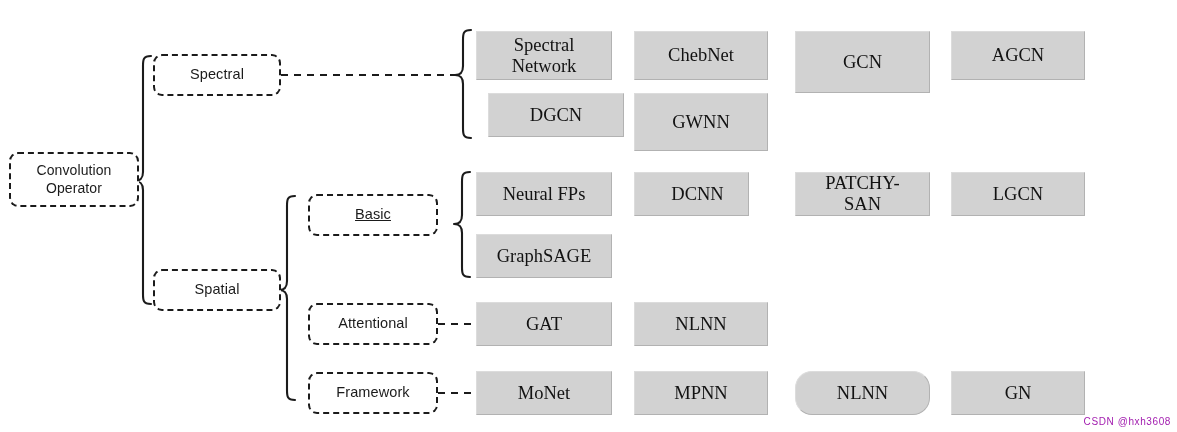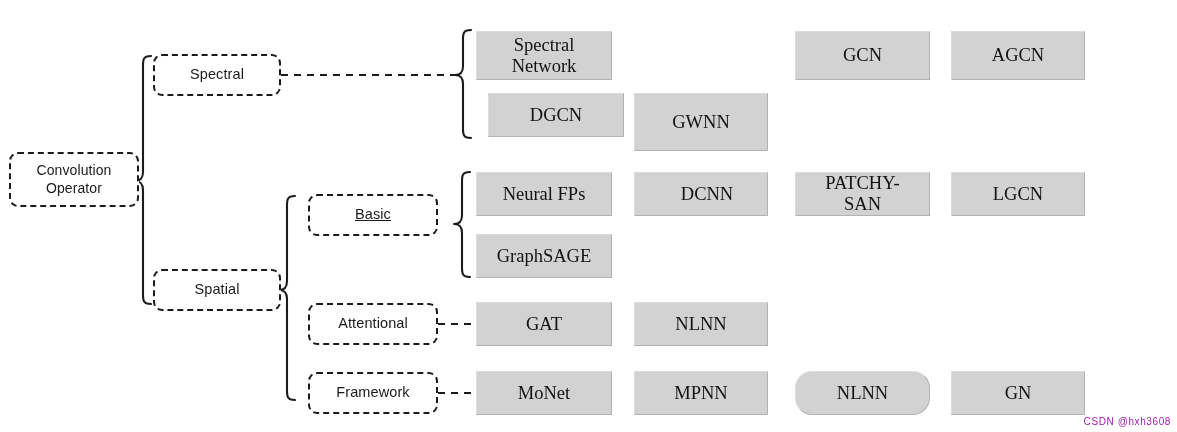--- a/index.html
+++ b/index.html
@@ -133,28 +133,29 @@
   <div class="dnode" style="left:153px; top:269px; width:128px; height:42px;">Spatial</div>
 
   <div class="dnode" style="left:308px; top:194px; width:130px; height:42px;text-decoration:underline;">Basic</div>
 
   <div class="dnode" style="left:308px; top:303px; width:130px; height:42px;">Attentional</div>
 
   <div class="dnode" style="left:308px; top:372px; width:130px; height:42px;">Framework</div>
 
   <div class="gbox" style="left:476px; top:31px; width:136px; height:49px;">Spectral
 Network</div>
-  <div class="gbox" style="left:795px; top:31px; width:135px; height:49px;">GCN</div>
+  <div class="gbox" style="left:634px; top:31px; width:134px; height:49px;">ChebNet</div>
+  <div class="gbox" style="left:795px; top:31px; width:135px; height:62px;">GCN</div>
   <div class="gbox" style="left:951px; top:31px; width:134px; height:49px;">AGCN</div>
 
   <div class="gbox" style="left:488px; top:93px; width:136px; height:44px;">DGCN</div>
   <div class="gbox" style="left:634px; top:93px; width:134px; height:58px;">GWNN</div>
 
   <div class="gbox" style="left:476px; top:172px; width:136px; height:44px;">Neural FPs</div>
-  <div class="gbox" style="left:634px; top:172px; width:134px; height:44px;padding-left:12px;">DCNN</div>
+  <div class="gbox" style="left:634px; top:172px; width:115px; height:44px;padding-left:12px;">DCNN</div>
   <div class="gbox" style="left:795px; top:172px; width:135px; height:44px;">PATCHY-
 SAN</div>
   <div class="gbox" style="left:951px; top:172px; width:134px; height:44px;">LGCN</div>
 
   <div class="gbox" style="left:476px; top:234px; width:136px; height:44px;">GraphSAGE</div>
 
   <div class="gbox" style="left:476px; top:302px; width:136px; height:44px;">GAT</div>
   <div class="gbox" style="left:634px; top:302px; width:134px; height:44px;">NLNN</div>
 
   <div class="gbox" style="left:476px; top:371px; width:136px; height:44px;">MoNet</div>

